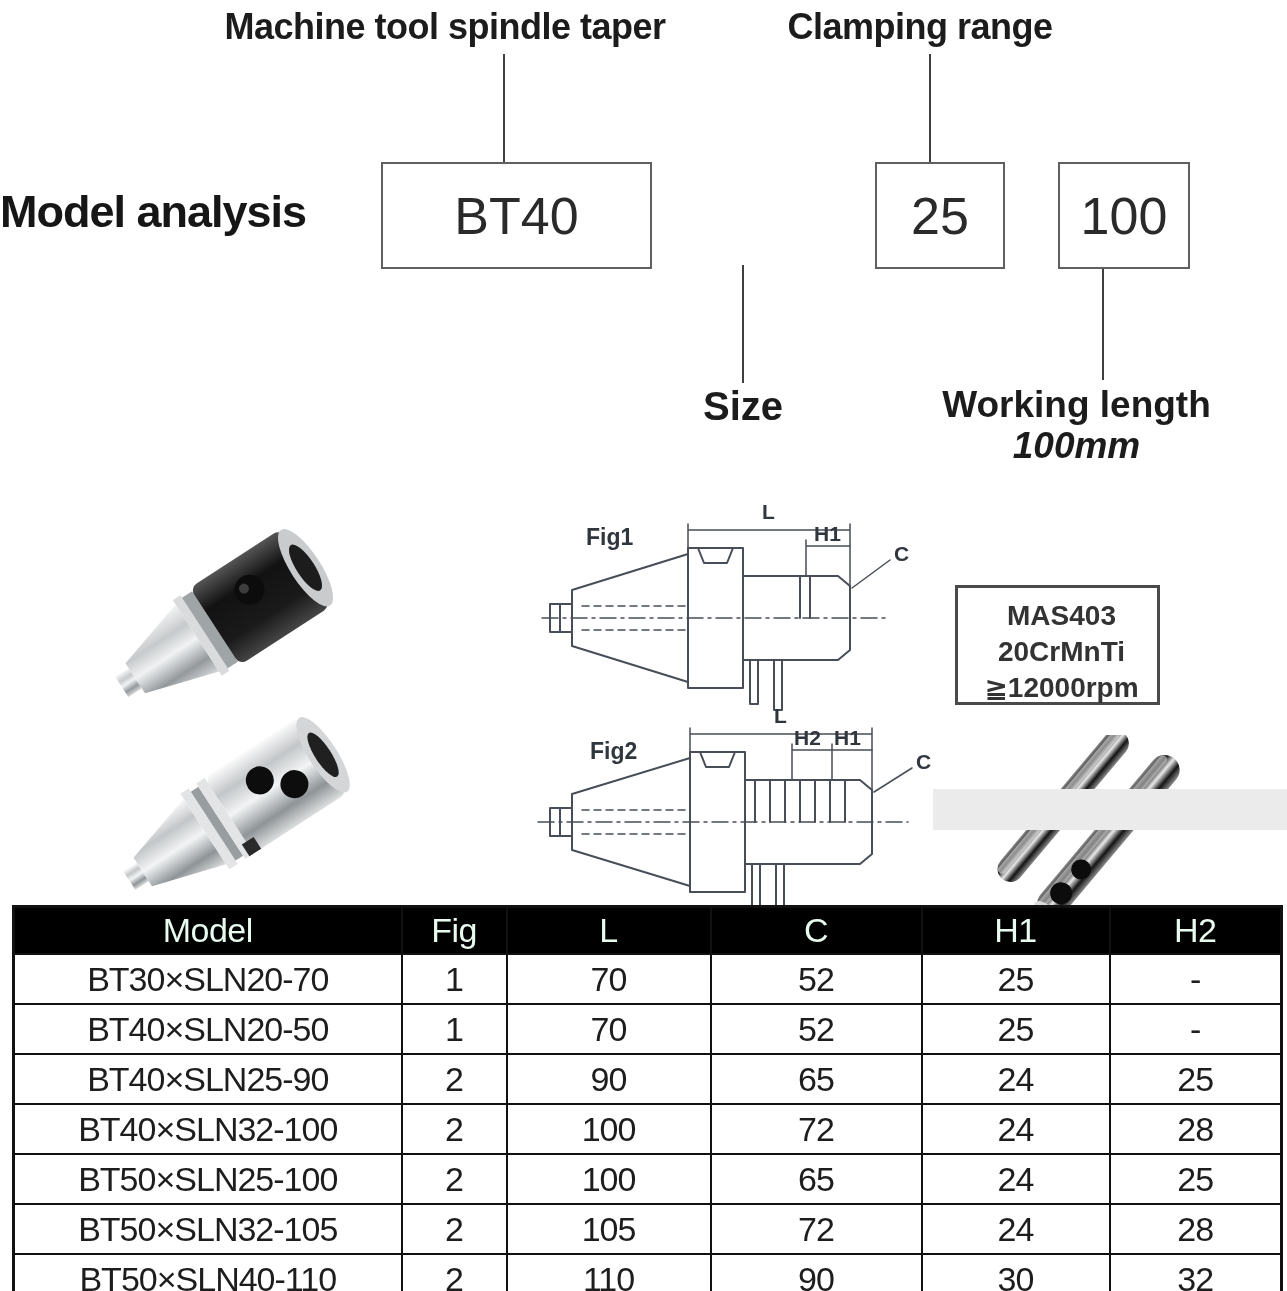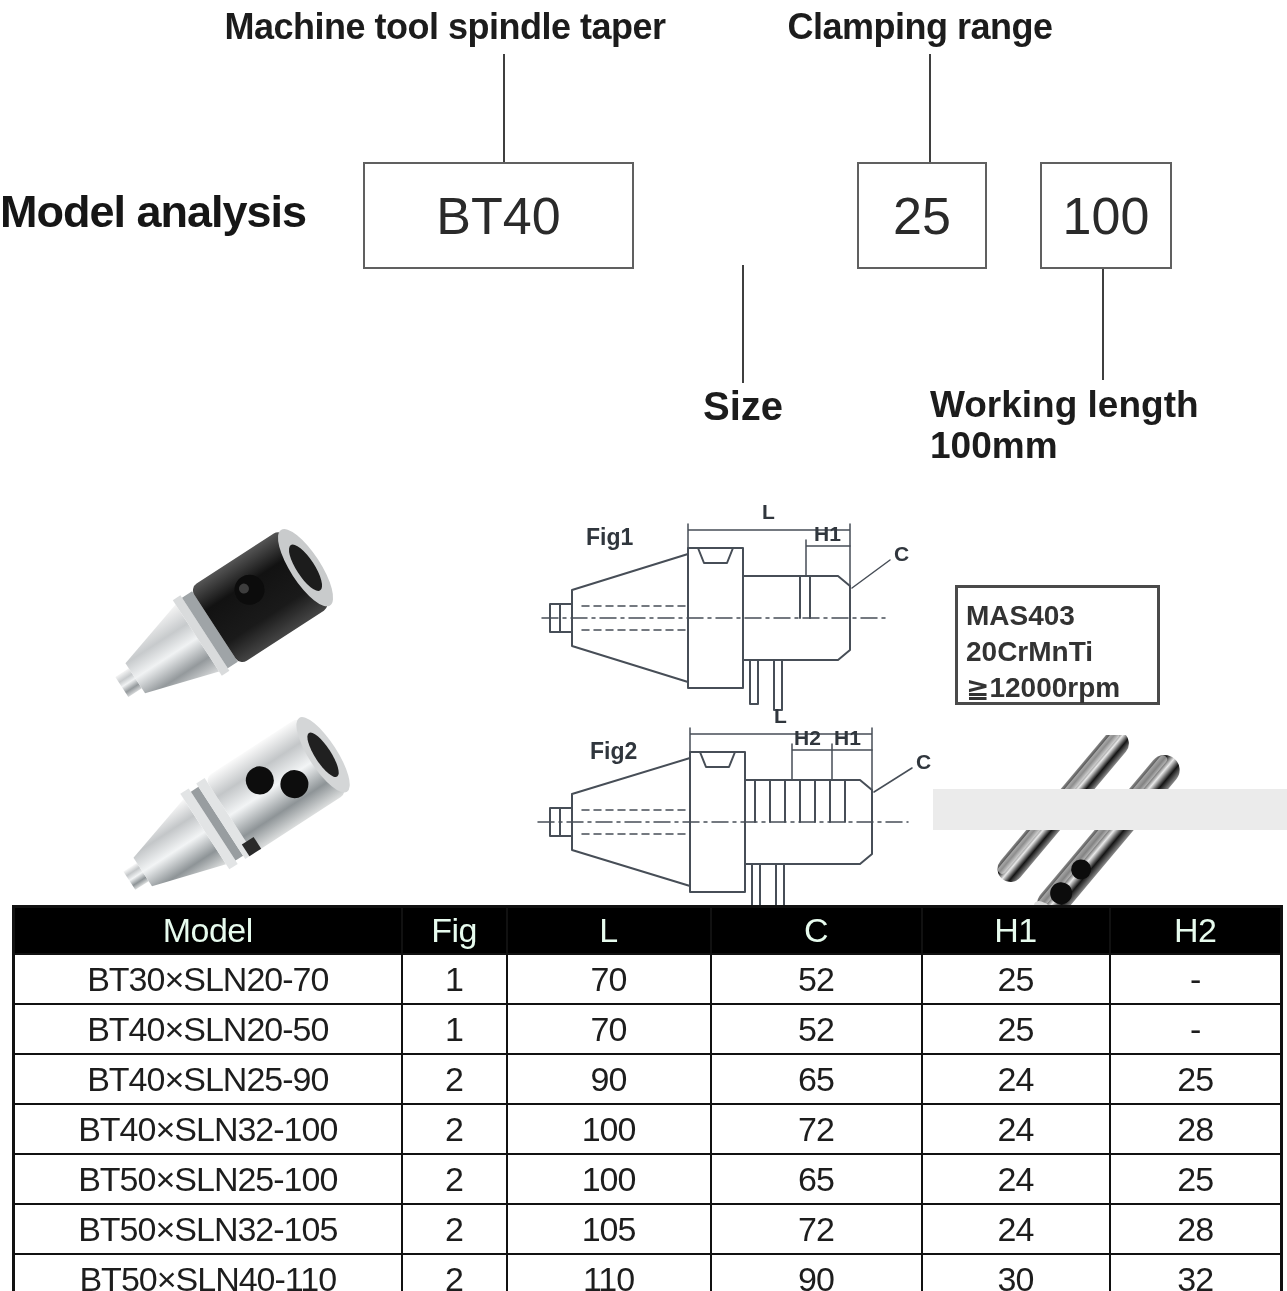--- a/index.html
+++ b/index.html
@@ -6,33 +6,33 @@
   .stage{
     position:relative;width:1287px;height:1291px;background:#ffffff;overflow:hidden;
     font-family:"Liberation Sans","DejaVu Sans",sans-serif;color:#1f1f1f;
   }
   
   .top-label{position:absolute;top:6px;font-size:36px;font-weight:600;color:#1c1c1c;
     text-align:center;white-space:nowrap;letter-spacing:-0.5px;}
   .ma-title{position:absolute;left:0px;top:186px;width:360px;font-size:45px;font-weight:600;
     color:#161616;white-space:nowrap;letter-spacing:-1px;}
   .code-box{position:absolute;top:162px;height:103px;border:2px solid #606060;background:#fff;
-    display:flex;align-items:center;justify-content:center;font-size:52px;font-weight:500;color:#2a2a2a;}
+    display:flex;align-items:center;justify-content:center;font-size:52px;font-weight:500;color:#2a2a2a;margin-left:18px;}
   .vline{position:absolute;width:2px;background:#3f3f3f;}
   .bottom-label{position:absolute;font-size:40px;font-weight:600;color:#1c1c1c;text-align:center;white-space:nowrap;}
-  .wl-block{position:absolute;left:930px;top:384px;width:345px;text-align:left;
+  .wl-block{position:absolute;left:904px;top:384px;width:345px;text-align:center;
     font-size:37px;font-weight:600;color:#1c1c1c;line-height:41px;}
   
   .fig{position:absolute;}
   .fig svg{position:absolute;left:0;top:0;}
   .fig-label{position:absolute;font-size:23px;font-weight:700;color:#30363d;white-space:nowrap;}
   .dim-label{position:absolute;font-size:21px;font-weight:700;color:#30363d;white-space:nowrap;}
   
   .spec-box{position:absolute;left:955px;top:585px;width:205px;height:120px;border:3px solid #4a4a4a;
-    background:#fff;box-sizing:border-box;padding:10px 0 0 8px;}
+    background:#fff;box-sizing:border-box;padding:10px 0 0 8px;text-align:center;}
   .spec-line{font-size:28px;font-weight:600;color:#333;line-height:36px;white-space:nowrap;}
   
   .photo{position:absolute;}
   .cover-strip{position:absolute;left:933px;top:789px;width:354px;height:41px;background:#ebebeb;}
   
   table.spec{position:absolute;left:12px;top:905px;width:1268px;border-collapse:collapse;table-layout:fixed;
     border:3px solid #111;}
   table.spec th{background:#000000;color:#e7fbee;font-size:34px;font-weight:500;height:45px;
     border:2px solid #111;padding:0;text-align:center;letter-spacing:-0.5px;}
   table.spec td{font-size:34px;color:#1d1d1d;height:48px;border:2px solid #111;padding:0;
@@ -53,21 +53,21 @@
 
   <div class="ma-title">Model analysis</div>
 
   <div class="code-box" style="left:363px;width:267px;">BT40</div>
   <div class="code-box" style="left:857px;width:126px;">25</div>
   <div class="code-box" style="left:1040px;width:128px;">100</div>
 
   <div class="bottom-label" style="left:643px;top:384px;width:200px;">Size</div>
   <div class="wl-block">
     <span style="display:block;">Working length</span>
-    <span style="display:block;">100mm</span>
+    <span style="display:block;font-style:italic;">100mm</span>
   </div>
 
   <div class="photo" style="left:90px;top:520px;width:270px;height:200px;">
     <svg width="270" height="200" viewBox="0 0 270 200">
       <defs>
         <linearGradient id="gSilver1" x1="0" y1="0" x2="0" y2="1">
           <stop offset="0" stop-color="#f5f5f5"></stop>
             <stop offset="0.28" stop-color="#c7cacc"></stop>
           <stop offset="0.5" stop-color="#f0f2f3"></stop>
             <stop offset="0.78" stop-color="#94999c"></stop>

